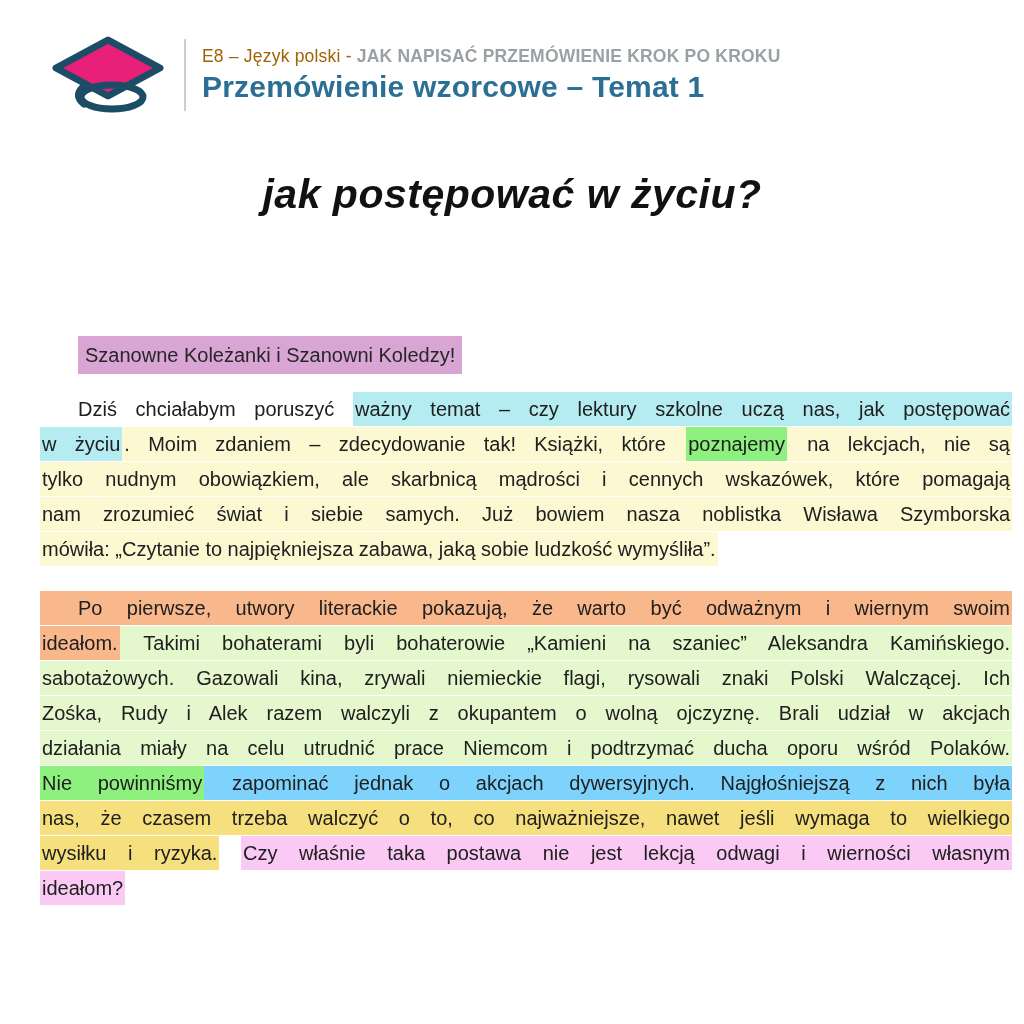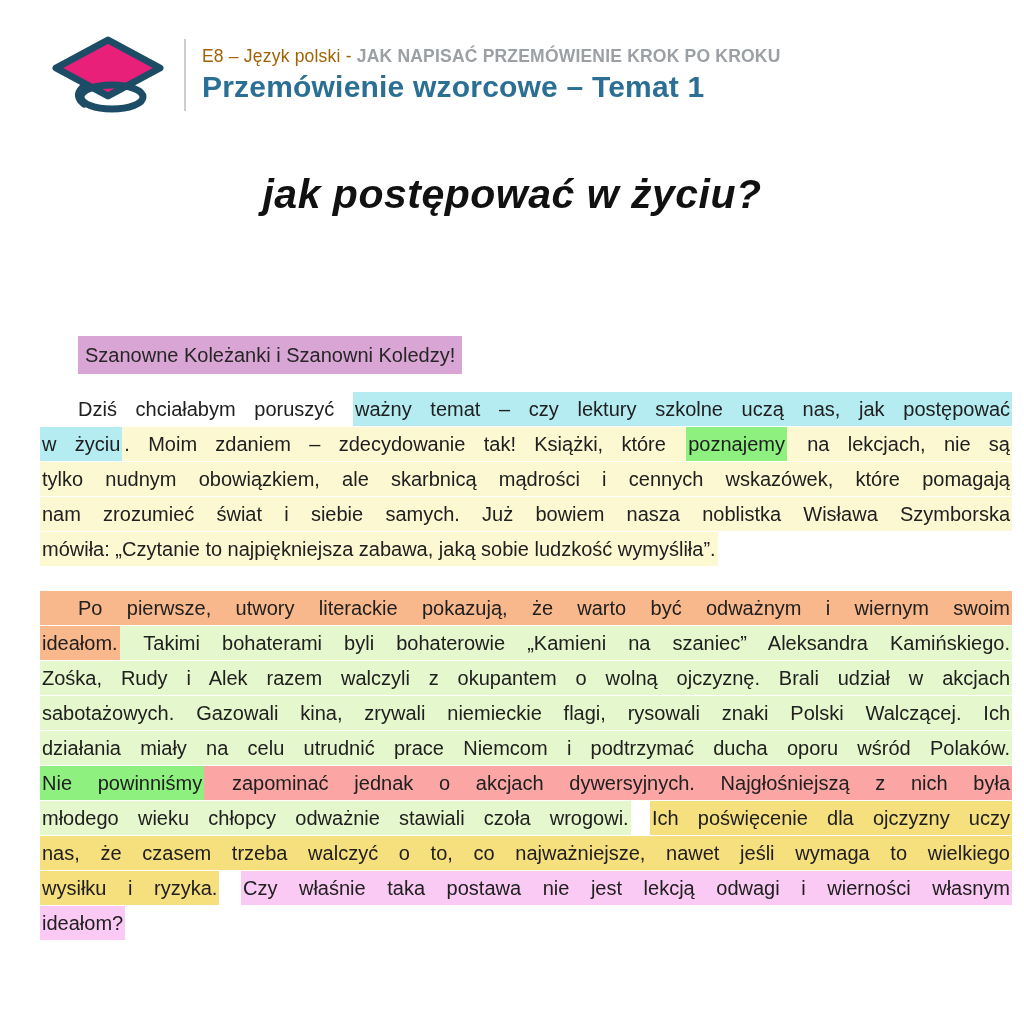--- a/index.html
+++ b/index.html
@@ -97,22 +97,21 @@
     <div class="paragraph">
       <div class="line just"><span class="seg first-indent">Dziś chciałabym poruszyć </span><span class="seg hl" style="background-color: rgb(180, 236, 242);">ważny temat – czy lektury szkolne uczą nas, jak postępować</span></div>
       <div class="line just"><span class="seg hl" style="background-color: rgb(180, 236, 242);">w życiu</span><span class="seg hl" style="background-color: rgb(251, 248, 210);">. Moim zdaniem – zdecydowanie tak! Książki, które </span><span class="seg hl" style="background-color: rgb(142, 240, 126);">poznajemy</span><span class="seg hl" style="background-color: rgb(251, 248, 210);"> na lekcjach, nie są</span></div>
       <div class="line just"><span class="seg hl" style="background-color: rgb(251, 248, 210);">tylko nudnym obowiązkiem, ale skarbnicą mądrości i cennych wskazówek, które pomagają</span></div>
       <div class="line just"><span class="seg hl" style="background-color: rgb(251, 248, 210);">nam zrozumieć świat i siebie samych. Już bowiem nasza noblistka Wisława Szymborska</span></div>
       <div class="line"><span class="seg hl" style="background-color: rgb(251, 248, 210);">mówiła: „Czytanie to najpiękniejsza zabawa, jaką sobie ludzkość wymyśliła”.</span></div>
     </div>
     <div class="paragraph">
       <div class="line just"><span class="seg hl first-indent" style="background-color: rgb(249, 184, 140);">Po pierwsze, utwory literackie pokazują, że warto być odważnym i wiernym swoim</span></div>
       <div class="line just"><span class="seg hl" style="background-color: rgb(249, 184, 140);">ideałom.</span><span class="seg hl" style="background-color: rgb(229, 247, 204);"> Takimi bohaterami byli bohaterowie „Kamieni na szaniec” Aleksandra Kamińskiego.</span></div>
+      <div class="line just"><span class="seg hl" style="background-color: rgb(229, 247, 204);">sabotażowych. Gazowali kina, zrywali niemieckie flagi, rysowali znaki Polski Walczącej. Ich</span></div>
       <div class="line just"><span class="seg hl" style="background-color: rgb(229, 247, 204);">Zośka, Rudy i Alek razem walczyli z okupantem o wolną ojczyznę. Brali udział w akcjach</span></div>
-      <div class="line just"><span class="seg hl" style="background-color: rgb(229, 247, 204);">sabotażowych. Gazowali kina, zrywali niemieckie flagi, rysowali znaki Polski Walczącej. Ich</span></div>
       <div class="line just"><span class="seg hl" style="background-color: rgb(229, 247, 204);">działania miały na celu utrudnić prace Niemcom i podtrzymać ducha oporu wśród Polaków.</span></div>
-      <div class="line just"><span class="seg hl" style="background-color: rgb(142, 240, 126);">Nie powinniśmy</span><span class="seg hl" style="background-color: #fca5a5;"> zapominać jednak o akcjach dywersyjnych. Najgłośniejszą z nich była</span></div>
-      <div class="line just"><span class="seg hl" style="background-color: rgb(229, 247, 204);">młodego wieku chłopcy odważnie stawiali czoła wrogowi.</span><span class="seg"> </span><span class="seg hl" style="background-color: rgb(246, 223, 125);">Ich poświęcenie dla ojczyzny uczy</span></div>
+      <div class="line just"><span class="seg hl" style="background-color: rgb(142, 240, 126);">Nie powinniśmy</span><span class="seg hl" style="background-color: #7dd3fc;"> zapominać jednak o akcjach dywersyjnych. Najgłośniejszą z nich była</span></div>
       <div class="line just"><span class="seg hl" style="background-color: rgb(246, 223, 125);">nas, że czasem trzeba walczyć o to, co najważniejsze, nawet jeśli wymaga to wielkiego</span></div>
       <div class="line just"><span class="seg hl" style="background-color: rgb(246, 223, 125);">wysiłku i ryzyka.</span><span class="seg"> </span><span class="seg hl" style="background-color: rgb(250, 201, 244);">Czy właśnie taka postawa nie jest lekcją odwagi i wierności własnym</span></div>
       <div class="line"><span class="seg hl" style="background-color: rgb(250, 201, 244);">ideałom?</span></div>
     </div>
   </div>
 
 </body></html>

